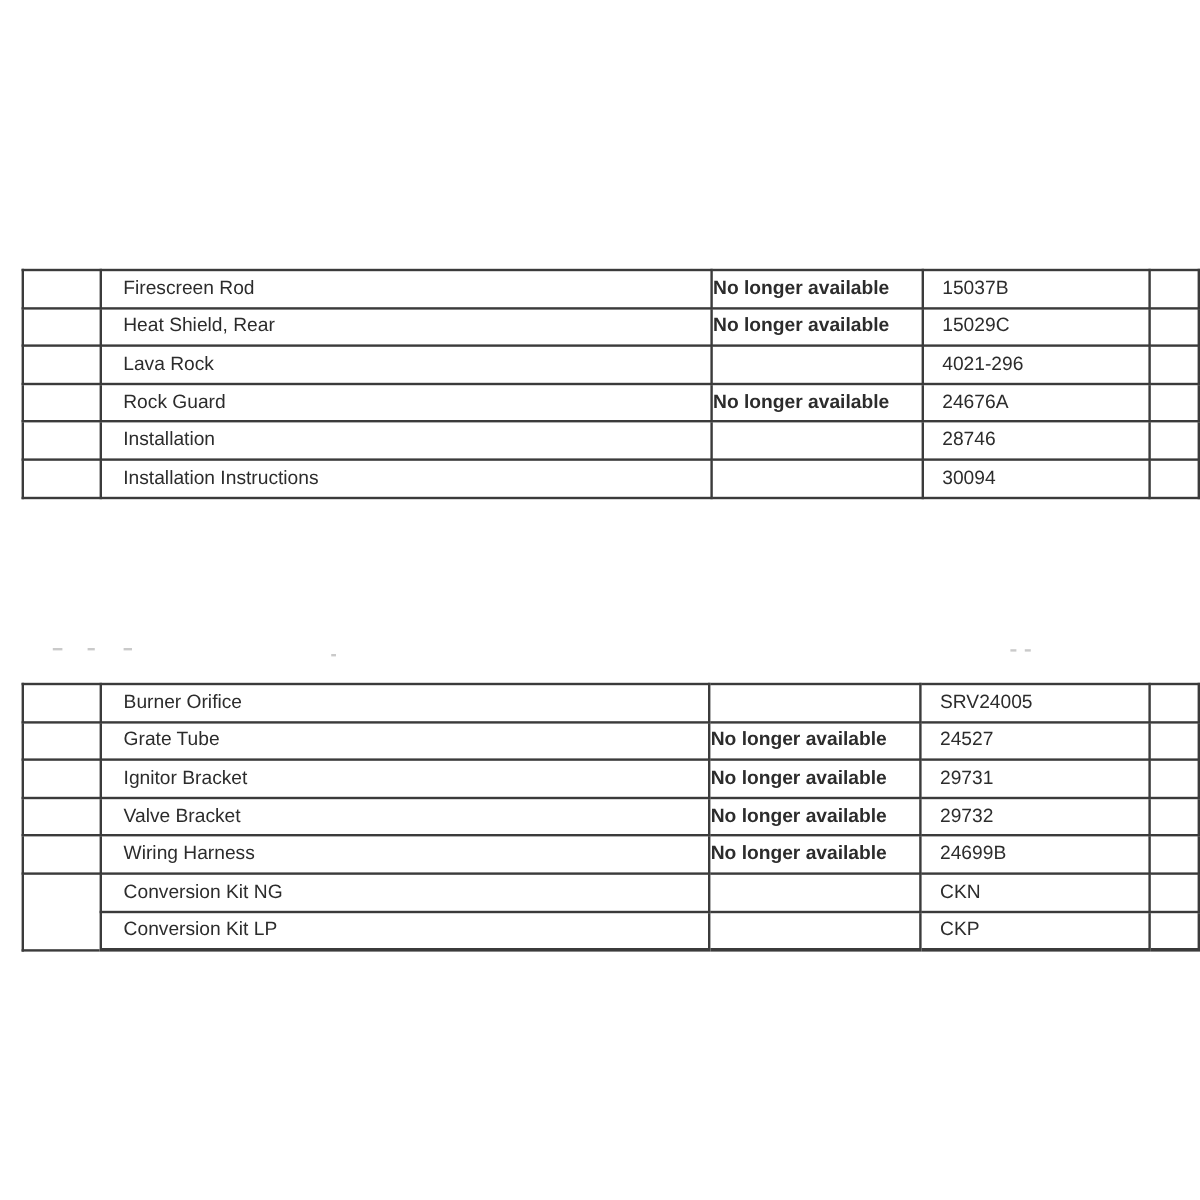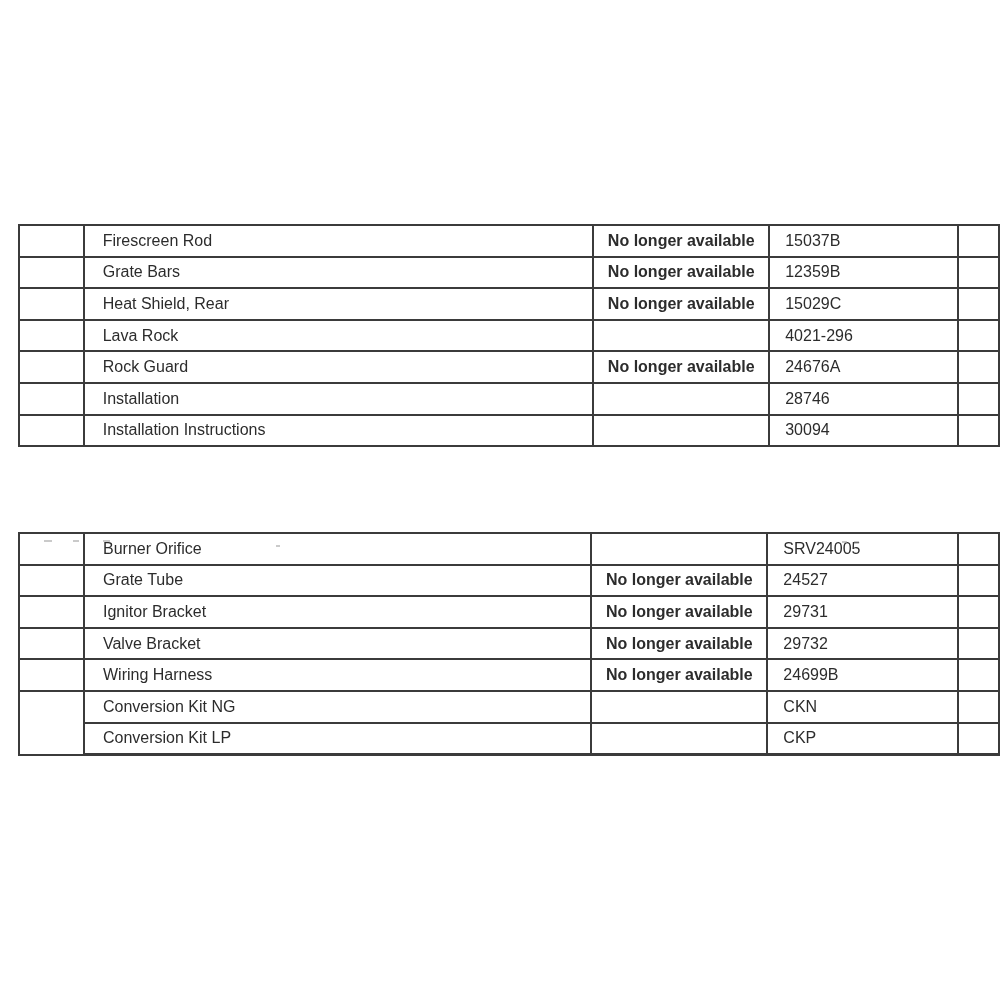--- a/index.html
+++ b/index.html
@@ -18,35 +18,35 @@
     background: #ffffff;
     overflow: hidden;
   }
   table.parts-table {
     position: absolute;
     left: 18px;
     border-collapse: collapse;
     table-layout: fixed;
   }
   table.s1 { top: 224px; }
-  table.s2 { top: 532px; }
+  table.s2 { top: 569px; }
   .parts-table td {
     border: 2px solid #3b3b3b;
     height: 29.6px;
     font-size: 16px;
     color: #2c2c2c;
     padding: 0;
     white-space: nowrap;
     overflow: hidden;
     vertical-align: middle;
     background: #ffffff;
   }
   .parts-table .c-item { width: 72px; }
   .parts-table .c-name { width: 538px; padding-left: 18px; }
-  .parts-table .c-avail { width: 178px; text-align: center; }
+  .parts-table .c-avail { width: 178px; }
   .parts-table .c-part { width: 187px; padding-left: 15px; margin-left: 32px; }
   .parts-table .c-edge { width: 45px; }
   .parts-table td.bold { font-weight: bold; }
   table.s2 tr:last-child td { border-bottom-width: 3px; }
   
   .artifact {
     position: absolute;
     background: #9e9e9e;
     opacity: 0.55;
     height: 2px;
@@ -57,27 +57,20 @@
 
 <div class="canvas">
 
   <table class="parts-table s1">
     <tbody>
       <tr>
         <td class="c-item"></td>
         <td class="c-name">Firescreen Rod</td>
         <td class="c-avail bold">No longer available</td>
         <td class="c-part">15037B</td>
-        <td class="c-edge"></td>
-      </tr>
-      <tr>
-        <td class="c-item"></td>
-        <td class="c-name">Grate Bars</td>
-        <td class="c-avail bold">No longer available</td>
-        <td class="c-part">12359B</td>
         <td class="c-edge"></td>
       </tr>
       <tr>
         <td class="c-item"></td>
         <td class="c-name">Heat Shield, Rear</td>
         <td class="c-avail bold">No longer available</td>
         <td class="c-part">15029C</td>
         <td class="c-edge"></td>
       </tr>
       <tr>

